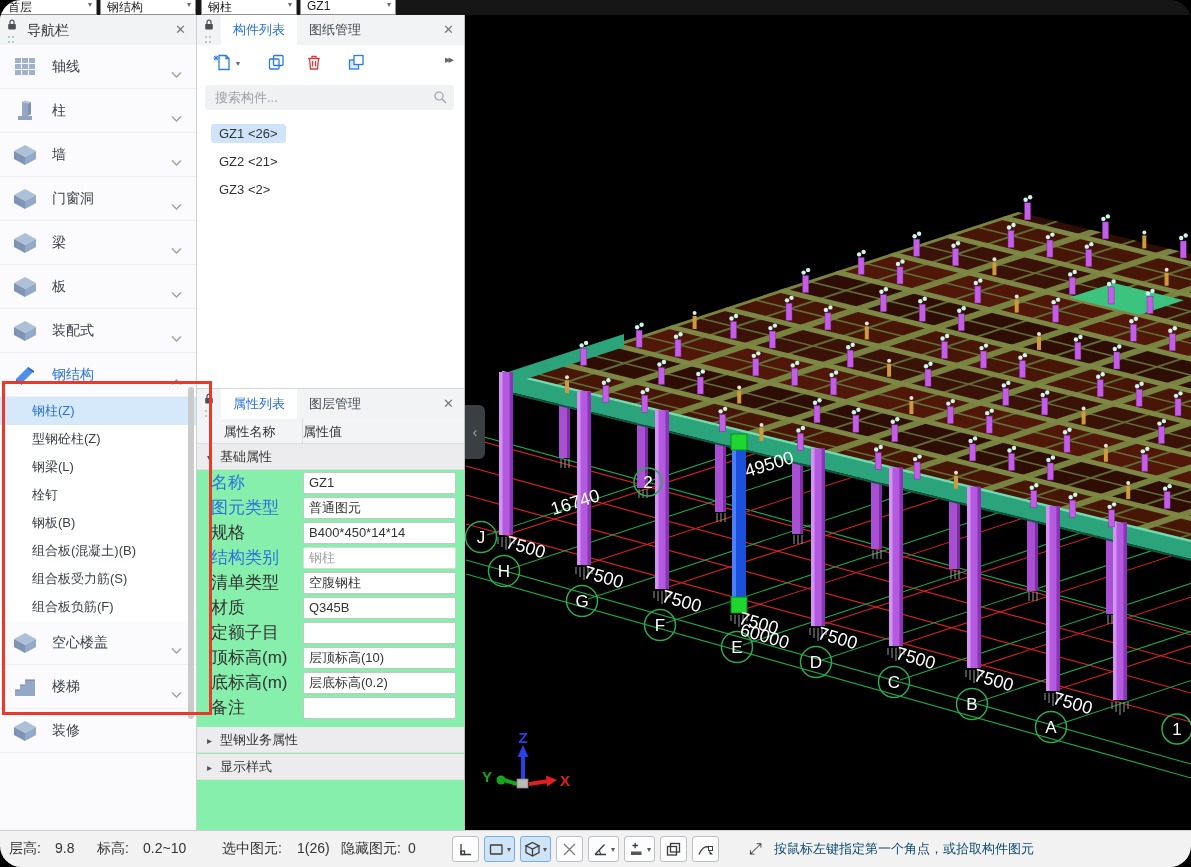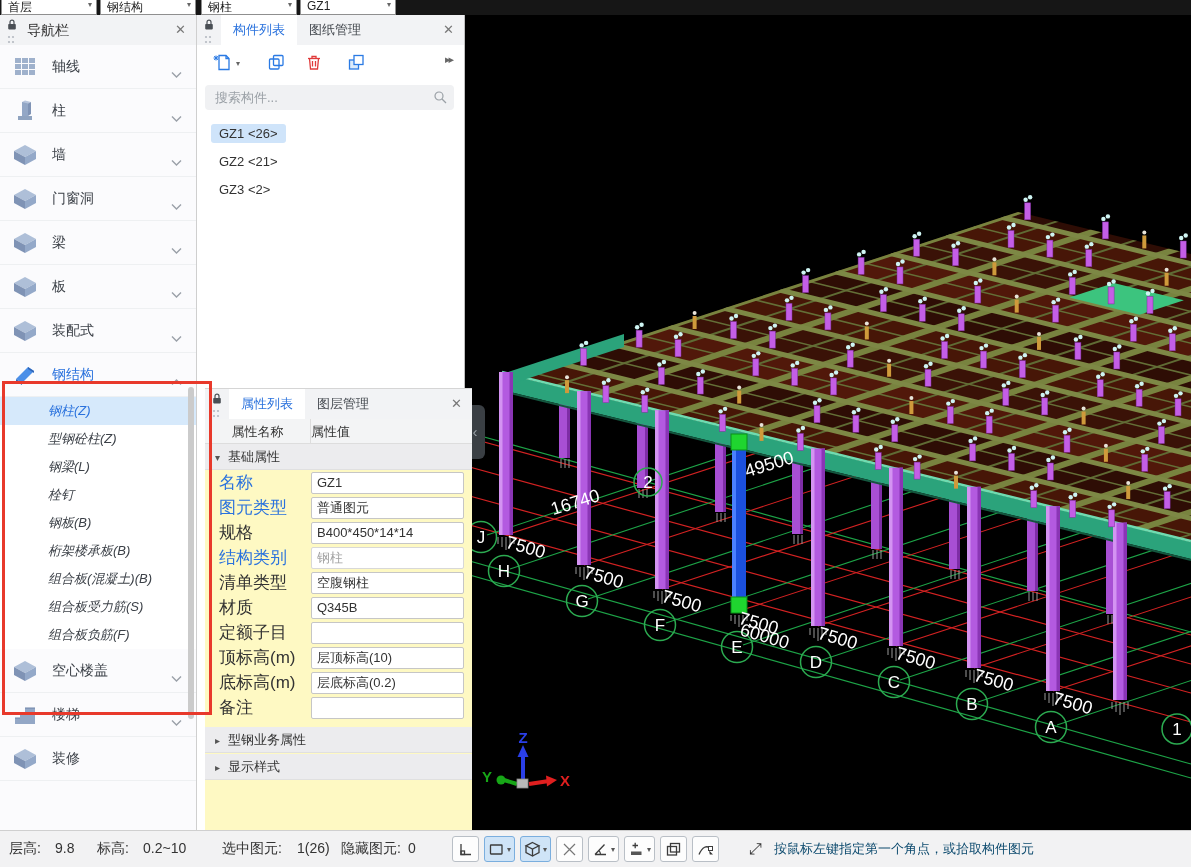--- a/index.html
+++ b/index.html
@@ -1,17 +1,17 @@
 <!DOCTYPE html>
 <html><head>
 <meta charset="utf-8">
 <style>
   html,body{margin:0;padding:0;background:#000;}
   body{font-family:"Liberation Sans","DejaVu Sans",sans-serif;}
-  #app{position:relative;width:1191px;height:867px;overflow:hidden;background:#141414;}
+  #app{position:relative;width:1191px;height:867px;overflow:hidden;background:#141414;border-radius:21px;}
 
   
   #topbar{position:absolute;left:0;top:0;width:1191px;height:15px;background:#161616;z-index:6;overflow:hidden;}
   .combo{position:absolute;top:-7px;height:22px;background:#fff;border:1px solid #8f8f8f;font-size:12px;color:#222;padding:5px 16px 0 6px;box-sizing:border-box;width:96px;}
   .combo .caret{position:absolute;right:4px;top:6px;font-size:8px;color:#666;}
   .c0{left:1px}.c1{left:100px}.c2{left:201px}.c3{left:300px}
 
   
   .panel-head{position:relative;height:30px;background:#f2f3f5;border-bottom:1px solid #e2e4e8;}
   .lockgrip{position:absolute;left:6px;top:2px;width:14px;height:27px;}
@@ -22,37 +22,37 @@
   .tab.active{background:#fff;color:#2a72dd;}
 
   
   #sidebar{position:absolute;left:0;top:15px;width:197px;height:815px;background:#fbfbfd;border-right:1px solid #cfcfcf;box-sizing:border-box;z-index:3;overflow:hidden;}
   #nav-list{position:absolute;left:0;top:30px;width:100%;height:785px;overflow:hidden;}
   .nav-item{position:relative;height:43px;border-bottom:1px solid #eef0f2;display:flex;align-items:center;background:#fbfbfd;}
   .nav-icon{margin-left:13px;width:26px;display:flex;}
   .nav-label{margin-left:13px;font-size:14px;color:#3c4148;}
   .nav-item.active .nav-label{color:#2a72dd;}
   .nav-chev{position:absolute;right:14px;top:19px;}
-  .sub-item{height:28px;line-height:28px;padding-left:48px;font-size:13px;color:#3c4148;background:#fff;font-style:italic;}
+  .sub-item{height:28px;line-height:28px;padding-left:32px;font-size:13px;color:#3c4148;background:#fff;}
   .sub-item.selected{background:#d6e9fb;color:#2a72dd;}
   #nav-scroll{position:absolute;right:2px;top:372px;width:6px;height:332px;background:#cbcbcb;border-radius:3px;}
   #red-box{position:absolute;left:2px;top:381px;width:204px;height:328px;border:3px solid #e8392b;z-index:40;pointer-events:none;}
 
   
   #panel2{position:absolute;left:197px;top:15px;width:268px;height:815px;background:#fff;border-right:1px solid #bfbfbf;box-sizing:border-box;z-index:3;}
   #comp-toolbar{position:absolute;left:0;top:30px;width:100%;height:37px;background:#fff;}
   .ctool{position:absolute;top:8px;}
   #comp-expand{position:absolute;right:12px;top:8px;font-size:11px;color:#666;letter-spacing:-2px;}
   #comp-search{position:absolute;left:8px;top:70px;right:10px;height:25px;background:#f0f1f3;border-radius:4px;font-size:13px;color:#9aa0a6;line-height:25px;padding-left:10px;}
   #comp-search-icon{position:absolute;right:16px;top:75px;}
   #comp-list{position:absolute;left:0;top:100px;width:100%;}
   .comp-item{margin:9px 0 0 14px;padding:2px 8px;font-size:13px;color:#333;width:max-content;border-radius:3px;}
   .comp-item.selected{background:#cfe4fa;}
 
-  #prop-section{position:absolute;left:8px;top:373px;width:100%;height:442px;border-top:1px solid #d5d5d5;box-sizing:border-box;background:#fef9c3;}
+  #prop-section{position:absolute;left:0;top:373px;width:100%;height:442px;border-top:1px solid #d5d5d5;box-sizing:border-box;background:#86efac;}
   .prop-cols{position:absolute;top:30px;left:0;width:100%;height:25px;background:#f3f4f5;border-bottom:1px solid #ddd;box-sizing:border-box;}
   .prop-col1{position:absolute;left:0;top:0;width:106px;text-align:center;line-height:25px;font-size:13px;color:#333;border-right:1px solid #ddd;box-sizing:border-box;}
   .prop-col2{position:absolute;left:106px;right:0;top:0;text-align:left;line-height:25px;font-size:13px;color:#333;}
   .prop-group{position:absolute;left:0;width:100%;height:26px;background:#ececee;border-bottom:1px solid #e0e0e0;line-height:26px;font-size:13px;color:#333;box-sizing:border-box;}
   .prop-group .tri{display:inline-block;margin:0 8px 0 10px;font-size:10px;color:#555;}
   #prop-rows{position:absolute;left:0;top:81px;width:100%;}
   .prop-row{position:absolute;left:0;width:100%;height:25px;}
   .prop-name{position:absolute;left:14px;top:0;line-height:25px;font-size:17px;color:#333;}
   .prop-name.blue{color:#2a72dd;}
   .prop-val{position:absolute;left:106px;right:8px;top:2px;height:20px;border:1px solid #c6c6c6;border-radius:2px;background:#fff;font-size:13px;color:#333;line-height:20px;padding-left:5px;}
@@ -217,21 +217,20 @@
           <span class="nav-label">钢结构</span>
           <span class="nav-chev"><svg width="11" height="7" viewBox="0 0 11 7" fill="none" stroke="#9aa0a8" stroke-width="1.4">
               <polyline points="1,5.5 5.5,1 10,5.5"></polyline>
             </svg></span>
         </div>
         <div class="sub-item selected">钢柱(Z)</div>
         <div class="sub-item">型钢砼柱(Z)</div>
         <div class="sub-item">钢梁(L)</div>
         <div class="sub-item">栓钉</div>
         <div class="sub-item">钢板(B)</div>
-        <div class="sub-item">桁架楼承板(B)</div>
         <div class="sub-item">组合板(混凝土)(B)</div>
         <div class="sub-item">组合板受力筋(S)</div>
         <div class="sub-item">组合板负筋(F)</div>
         <div class="nav-item">
           <span class="nav-icon">
             <svg width="24" height="22" viewBox="0 0 24 22">
               <polygon points="12,1 23,7 12,13 1,7" fill="#aebfd8"></polygon>
               <polygon points="1,7 12,13 12,21 1,15" fill="#7f93b5"></polygon>
               <polygon points="23,7 12,13 12,21 23,15" fill="#94a9c9"></polygon>
             </svg>

